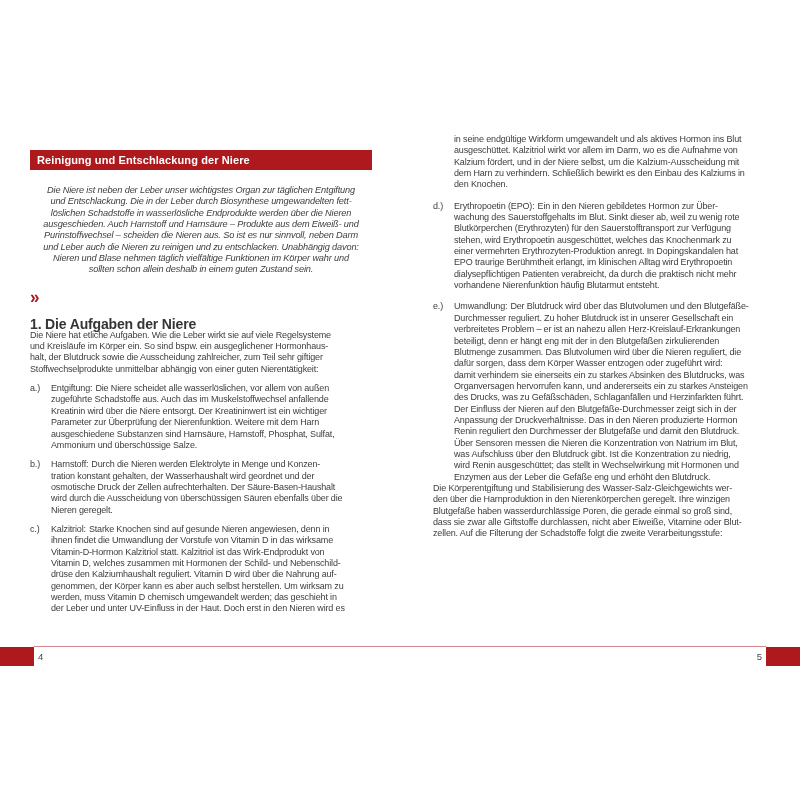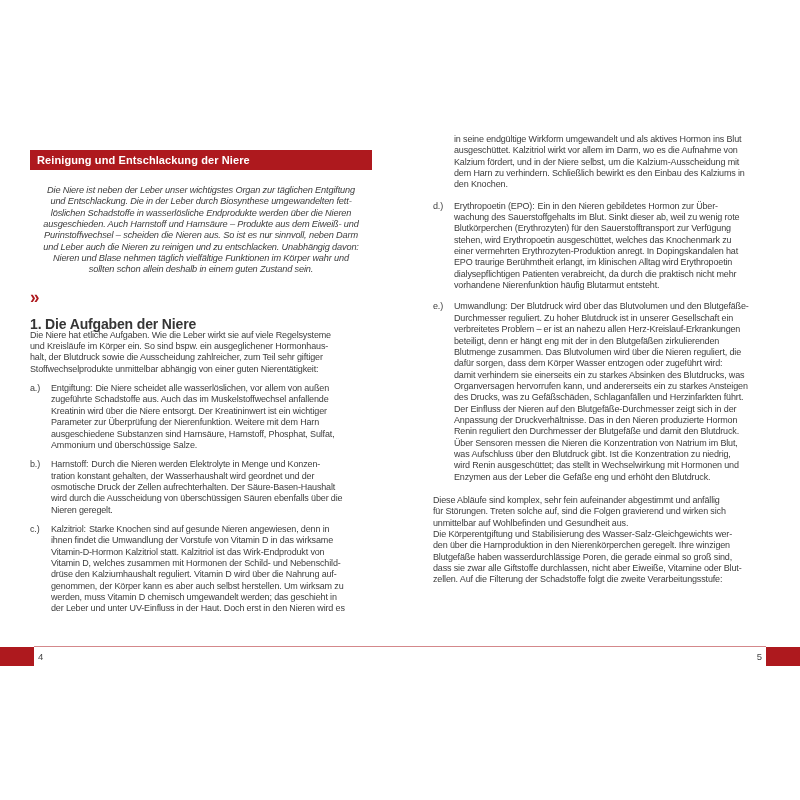--- a/index.html
+++ b/index.html
@@ -173,23 +173,20 @@
 des Drucks, was zu Gefäßschäden, Schlaganfällen und Herzinfarkten führt.
 Der Einfluss der Nieren auf den Blutgefäße-Durchmesser zeigt sich in der
 Anpassung der Druckverhältnisse. Das in den Nieren produzierte Hormon
 Renin reguliert den Durchmesser der Blutgefäße und damit den Blutdruck.
 Über Sensoren messen die Nieren die Konzentration von Natrium im Blut,
 was Aufschluss über den Blutdruck gibt. Ist die Konzentration zu niedrig,
 wird Renin ausgeschüttet; das stellt in Wechselwirkung mit Hormonen und
 Enzymen aus der Leber die Gefäße eng und erhöht den Blutdruck.</span></div>
   </div>
 
-  <div class="closing pre">Diese Abläufe sind komplex, sehr fein aufeinander abgestimmt und anfällig
-für Störungen. Treten solche auf, sind die Folgen gravierend und wirken sich
-unmittelbar auf Wohlbefinden und Gesundheit aus.</div>
 
 
   <div class="para pre">Die Körperentgiftung und Stabilisierung des Wasser-Salz-Gleichgewichts wer-
 den über die Harnproduktion in den Nierenkörperchen geregelt. Ihre winzigen
 Blutgefäße haben wasserdurchlässige Poren, die gerade einmal so groß sind,
 dass sie zwar alle Giftstoffe durchlassen, nicht aber Eiweiße, Vitamine oder Blut-
 zellen. Auf die Filterung der Schadstoffe folgt die zweite Verarbeitungsstufe:</div>
 
 </div>
 

